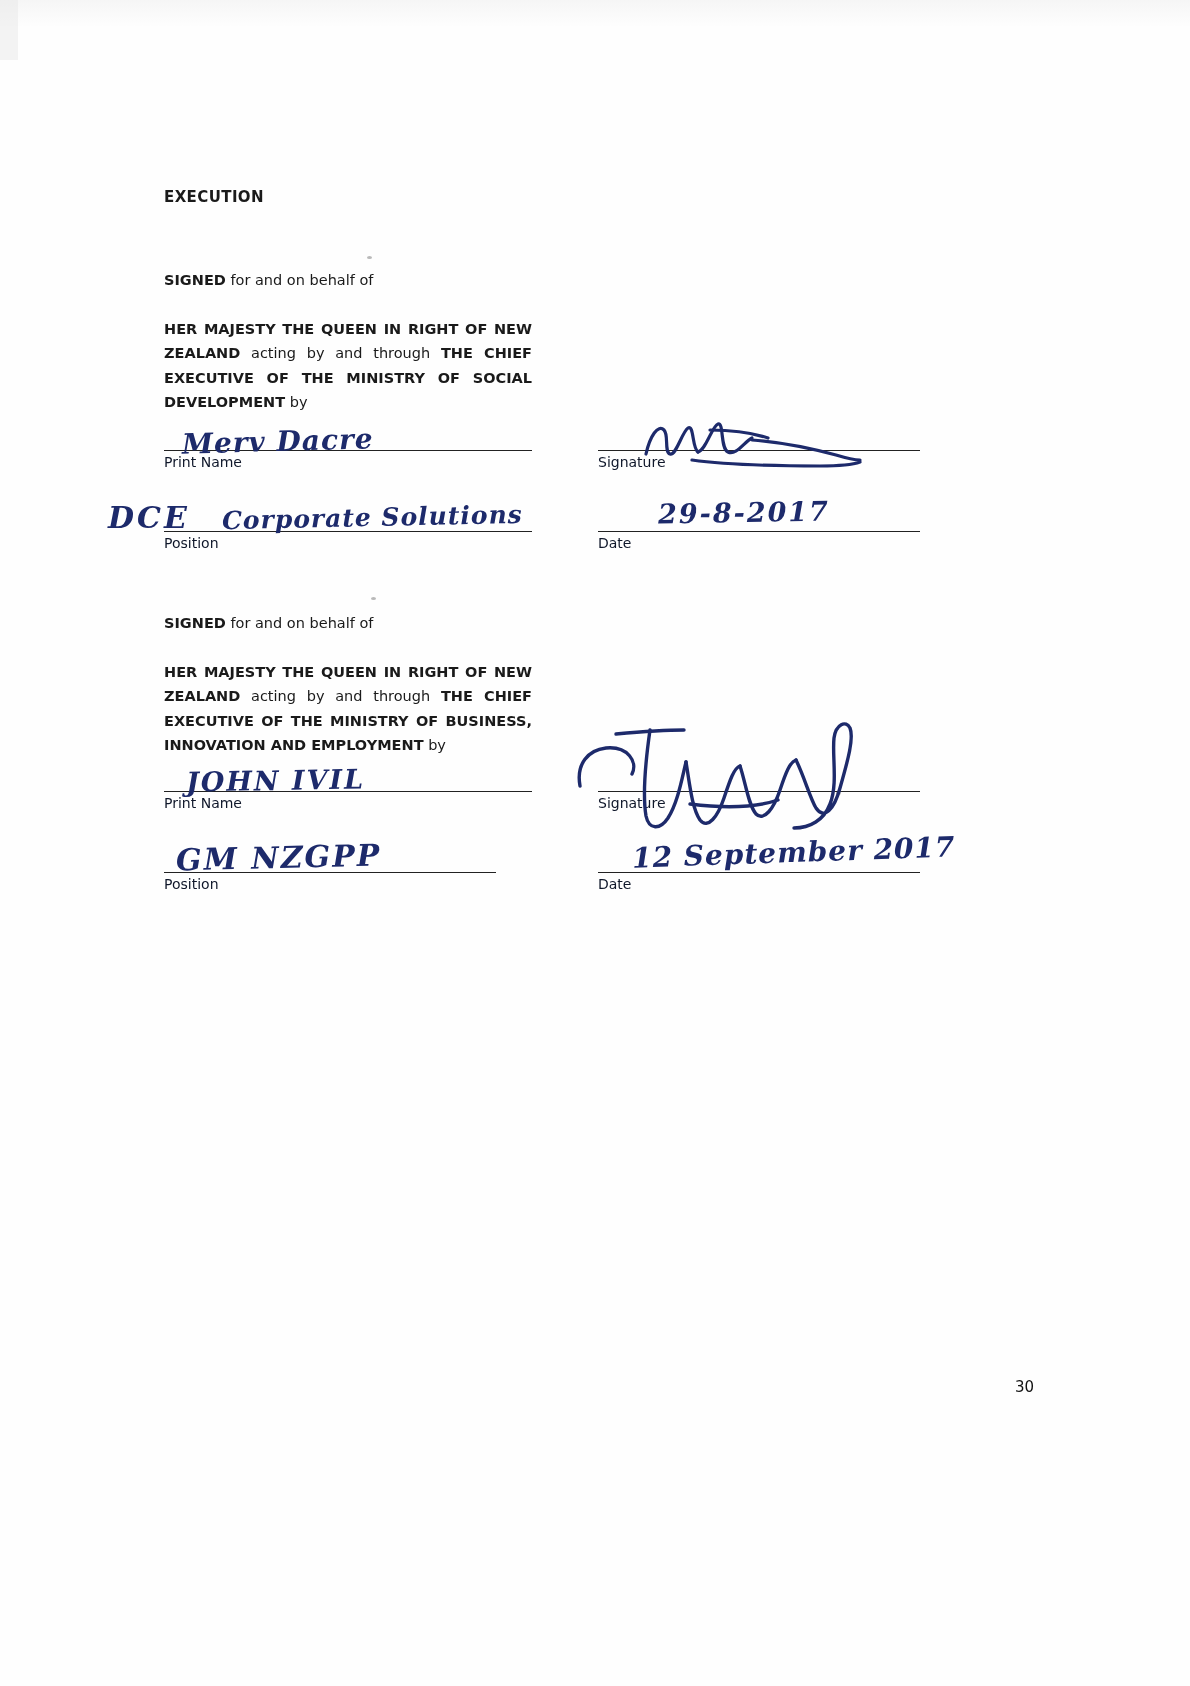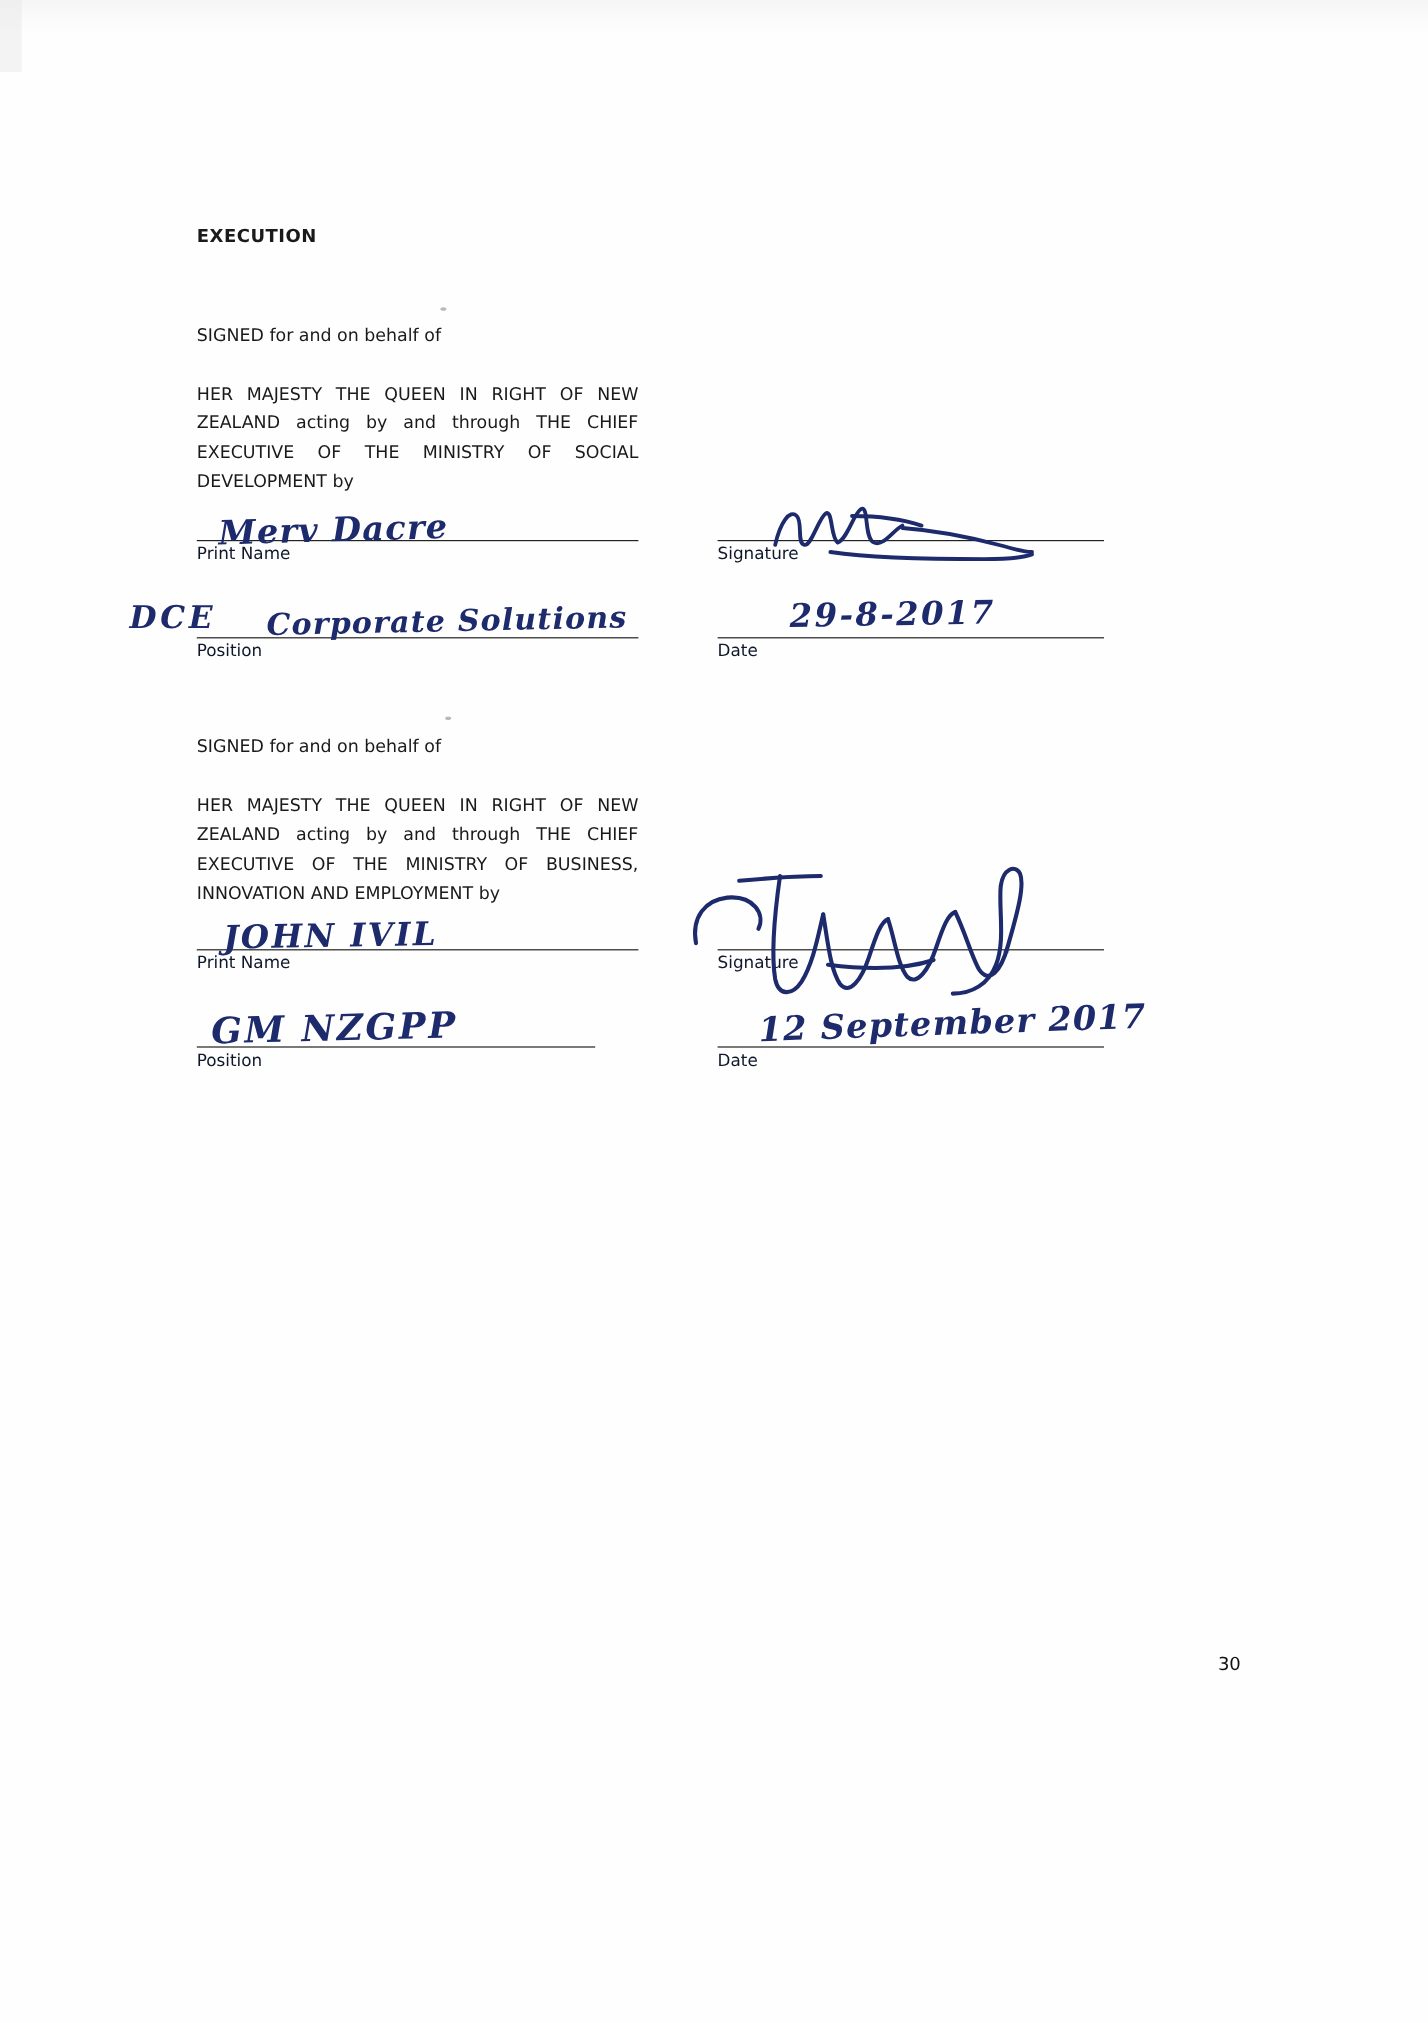--- a/index.html
+++ b/index.html
@@ -54,21 +54,21 @@
   }
   .block p {
     margin: 0 0 0 0;
     font-size: 14.5px;
     line-height: 24.5px;
   }
   .just {
     text-align: justify;
     text-align-last: left;
   }
-  .b { font-weight: normal; }
+  .b { font-weight: bold; }
 
   
   .field {
     position: absolute;
   }
   .field .rule {
     border-bottom: 1.4px solid #222;
     height: 0;
   }
   .field .lbl {
@@ -144,21 +144,21 @@
         <path d="M70 22 C90 22, 110 24, 128 30"></path>
         <path d="M112 32 C140 34, 170 40, 196 47 C206 50, 214 52, 220 52"></path>
         <path d="M52 52 C80 56, 130 58, 180 58 C200 58, 212 57, 220 54"></path>
       </g>
     </svg>
 
     <div class="field" style="left:164px;top:531px;width:368px;">
       <div class="rule"></div>
       <div class="lbl">Position</div>
     </div>
-    <div class="hand hand-ink" style="left:108px;top:500px;font-size:26px;letter-spacing:3px;">DCE</div>
+    <div class="hand hand-ink" style="left:108px;top:500px;font-size:30px;letter-spacing:3px;">DCE</div>
     <div class="hand hand-ink" style="left:222px;top:503px;font-size:25px;transform:rotate(-1.2deg);">Corporate Solutions</div>
 
     <div class="field" style="left:598px;top:531px;width:322px;">
       <div class="rule"></div>
       <div class="lbl">Date</div>
     </div>
     <div class="hand hand-ink" style="left:658px;top:497px;font-size:27px;letter-spacing:2px;transform:rotate(-1deg);">29-8-2017</div>
 
     <div class="block" style="top:611px;">
       <p>

